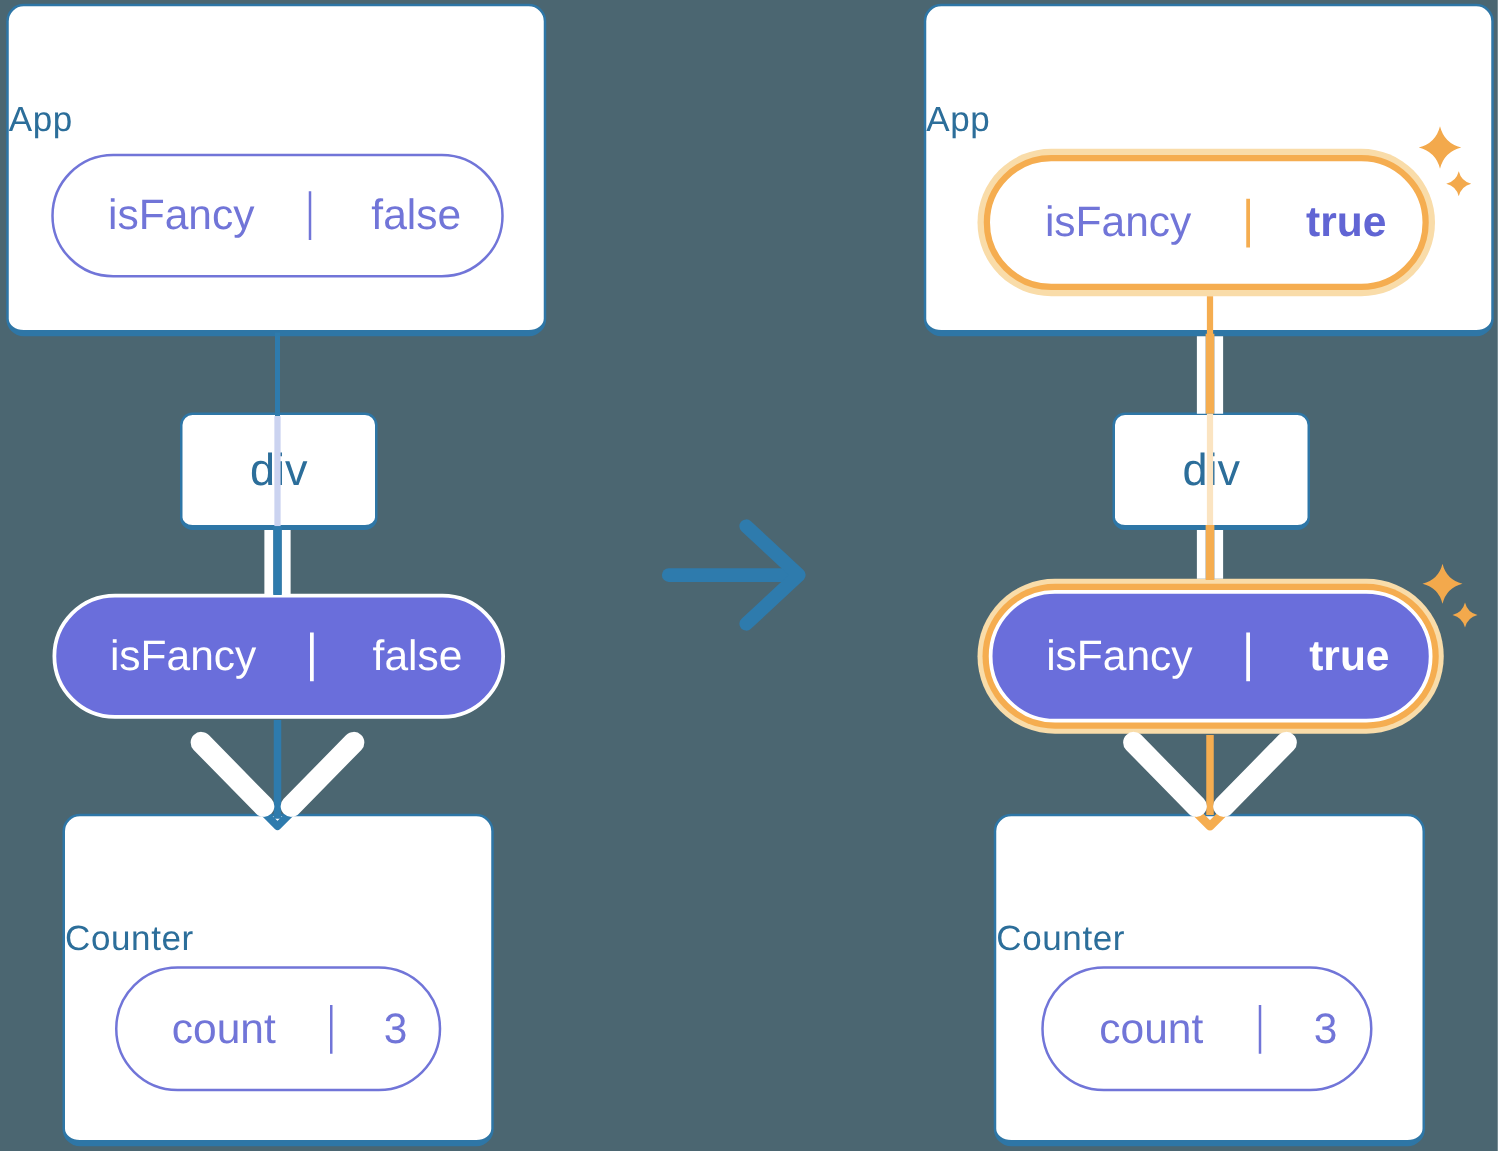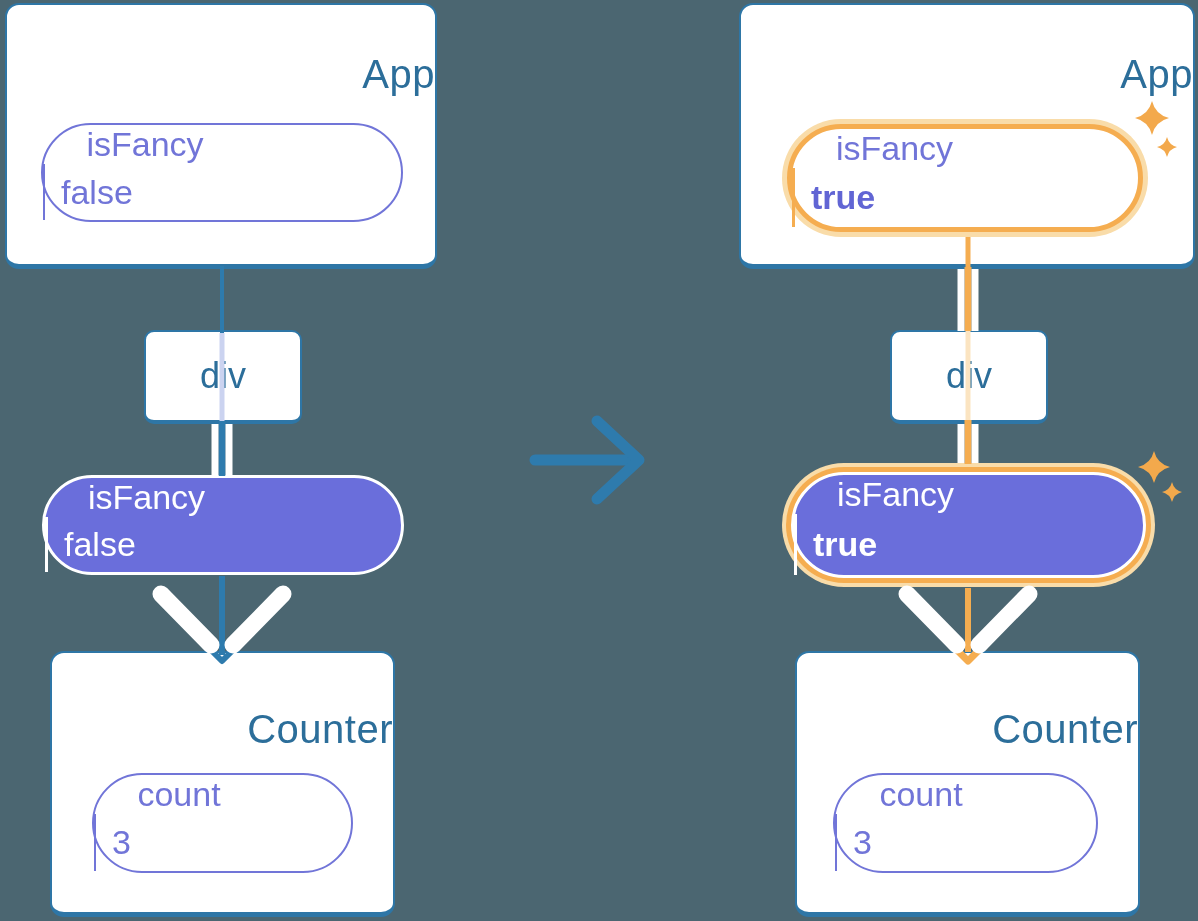--- a/index.html
+++ b/index.html
@@ -8,33 +8,34 @@
     background:var(--background,#4B6671);
     font-family:"Liberation Sans", sans-serif;
     overflow:hidden;
   }
   .card {
     position:absolute; box-sizing:border-box; background:#fff;
     border:2px solid var(--card-border,#2E76A6);
     border-bottom-width:5px; border-radius:14px; z-index:1;
   }
   .card-title {
-    position:absolute; left:0; width:100%; text-align:right;
-    font-size:40px; font-weight:500; letter-spacing:.5px;
+    position:absolute; left:0; width:100%; text-align:left;
+    font-size:28px; font-weight:500; letter-spacing:.5px;
     color:var(--title,#2C6E9A);
+    margin-top:28px;
   }
   .divbox {
     position:absolute; box-sizing:border-box; background:#fff;
     border:2px solid var(--card-border,#2E76A6); border-bottom-width:4px;
     border-radius:10px; display:flex; align-items:center; justify-content:center;
     font-size:36px; font-weight:500; color:var(--title,#2C6E9A); z-index:1;
   }
   .pill {
-    position:absolute; box-sizing:border-box; display:flex; align-items:flex-start;
-    border-radius:999px; font-size:34px; z-index:2;flex-direction:column;
+    position:absolute; box-sizing:border-box; display:flex; align-items:center;
+    border-radius:999px; font-size:34px; z-index:2;
   }
   .pill .key, .pill .val {
     display:flex; align-items:center; justify-content:center;
     box-sizing:border-box;
   }
   .pill .key { flex:0 0 auto; }
   .pill .val { flex:1 1 auto;padding-left:16px; }
   .pill.outline { background:#fff; border:2.5px solid var(--purple-text,#7175D8); color:var(--purple-text,#7175D8); }
   .pill.outline .val { border-left:2.5px solid var(--purple-text,#7175D8); }
   .pill.solid { background:var(--purple-fill,#6A6EDB); border:3px solid #fff; color:#fff; }

